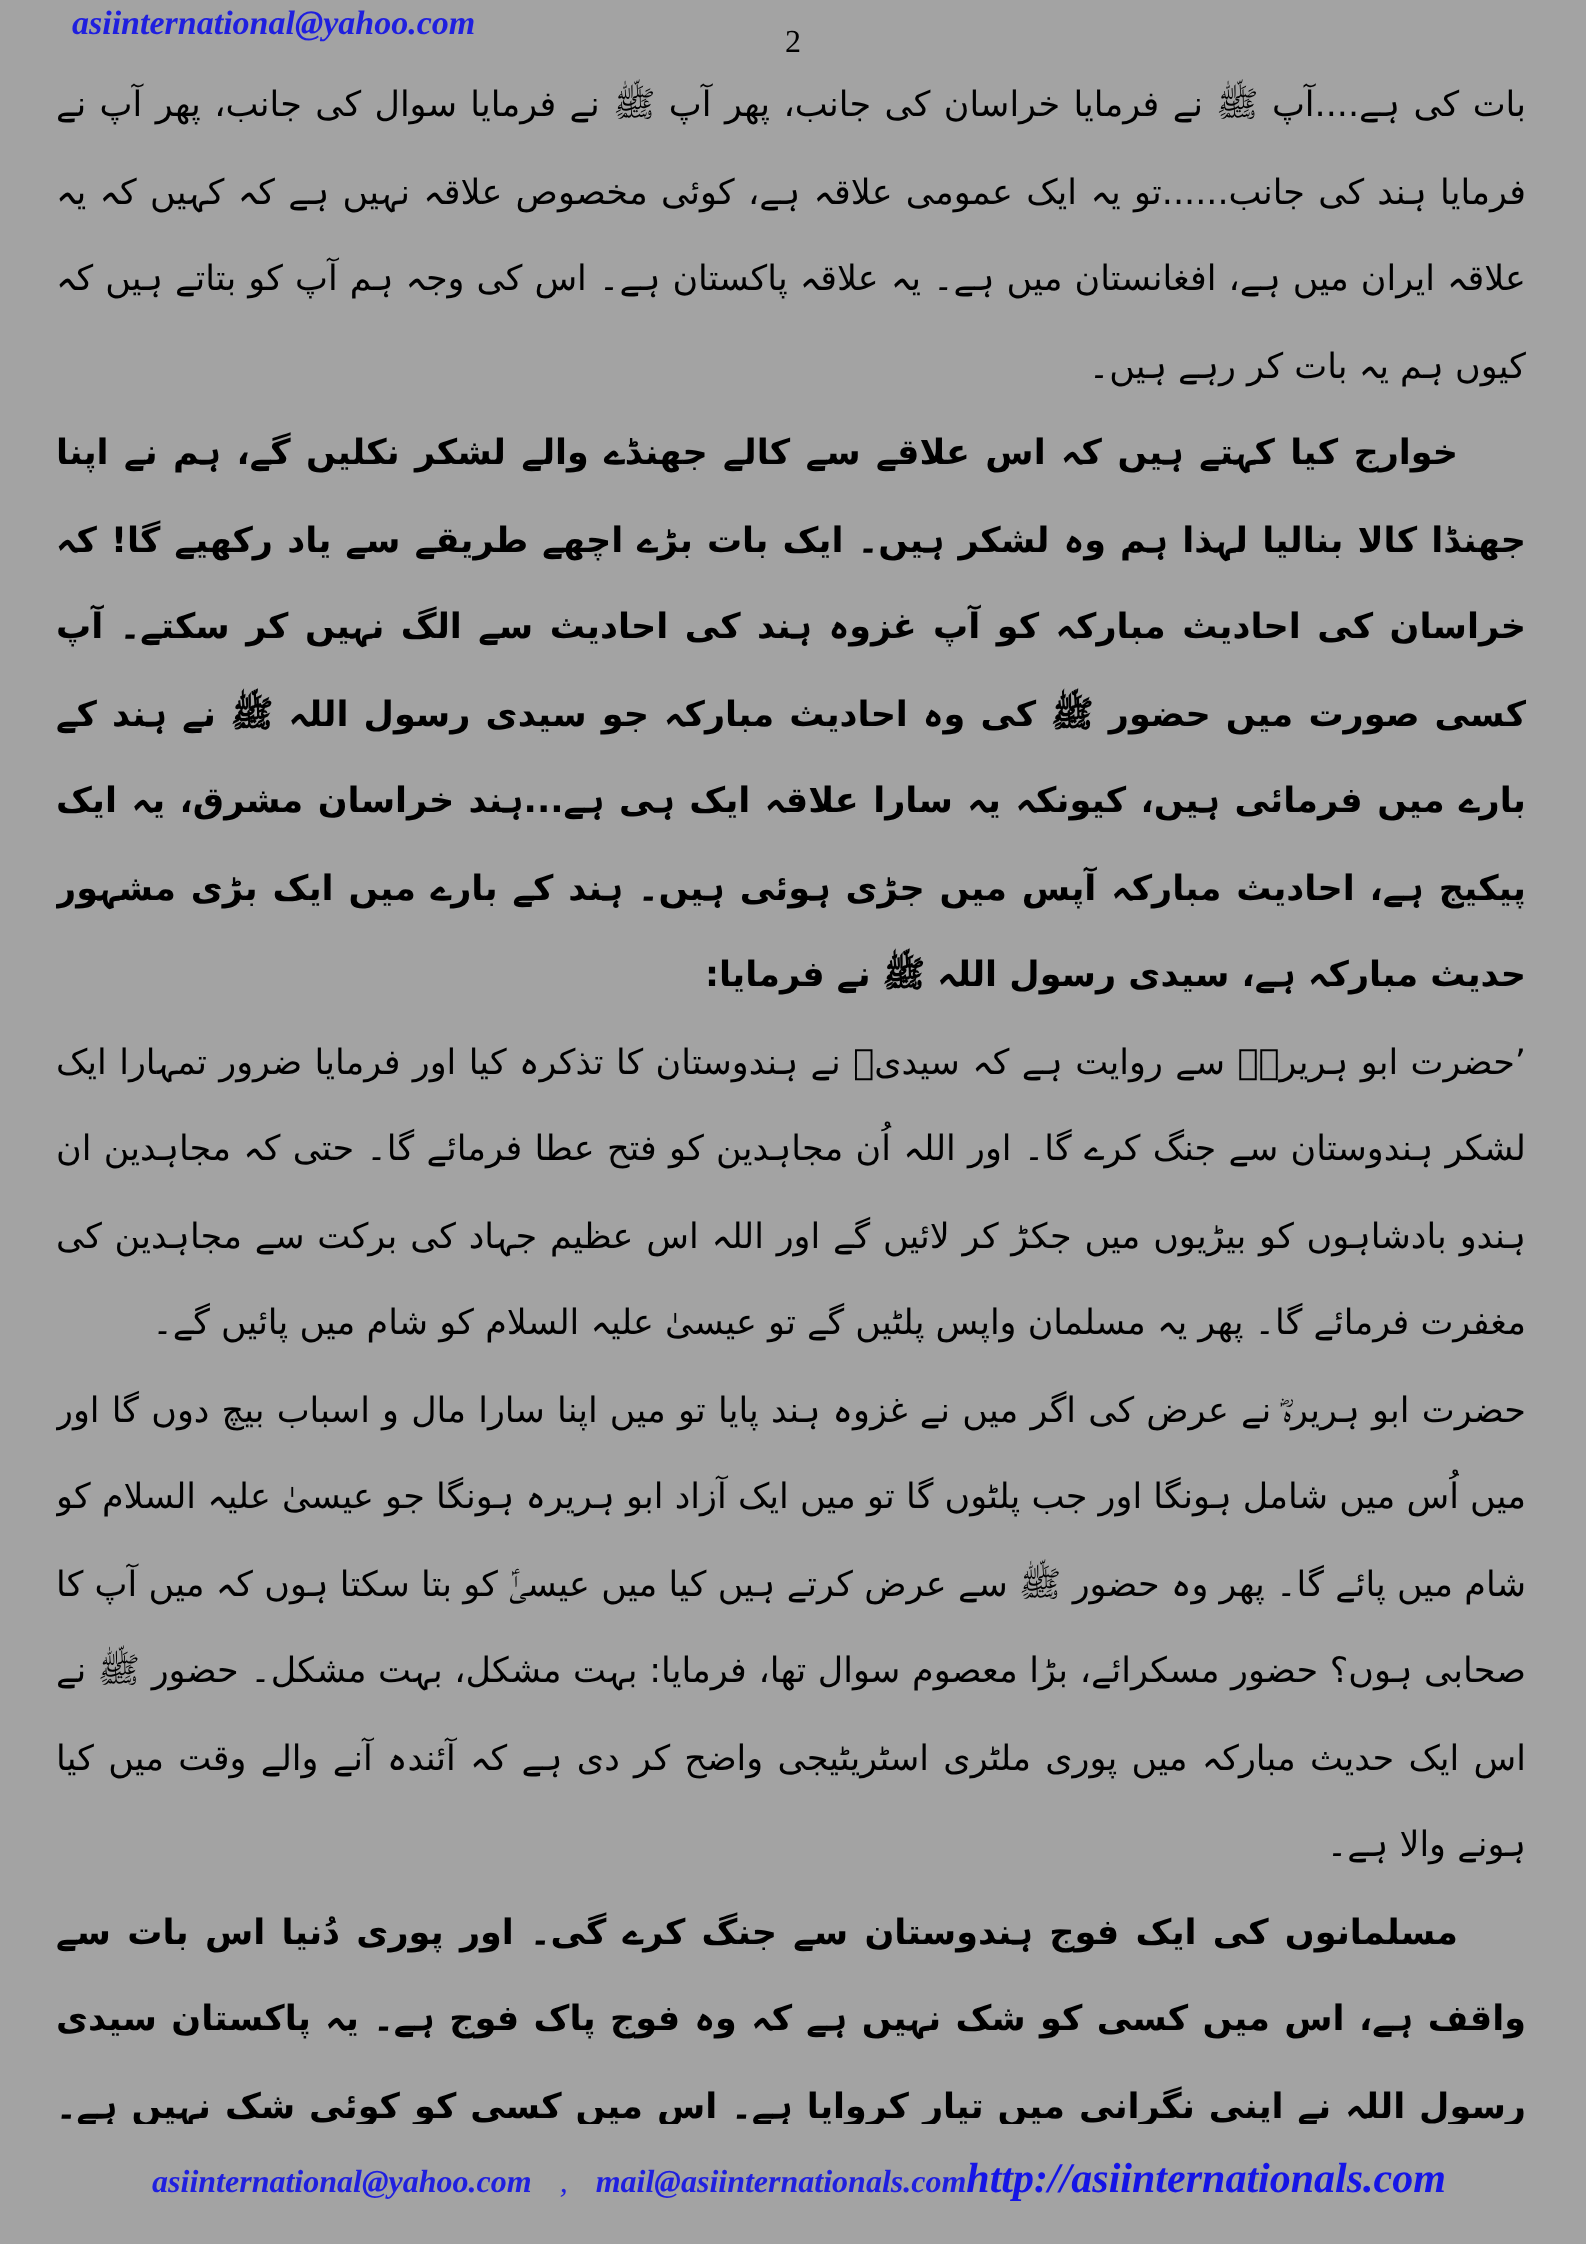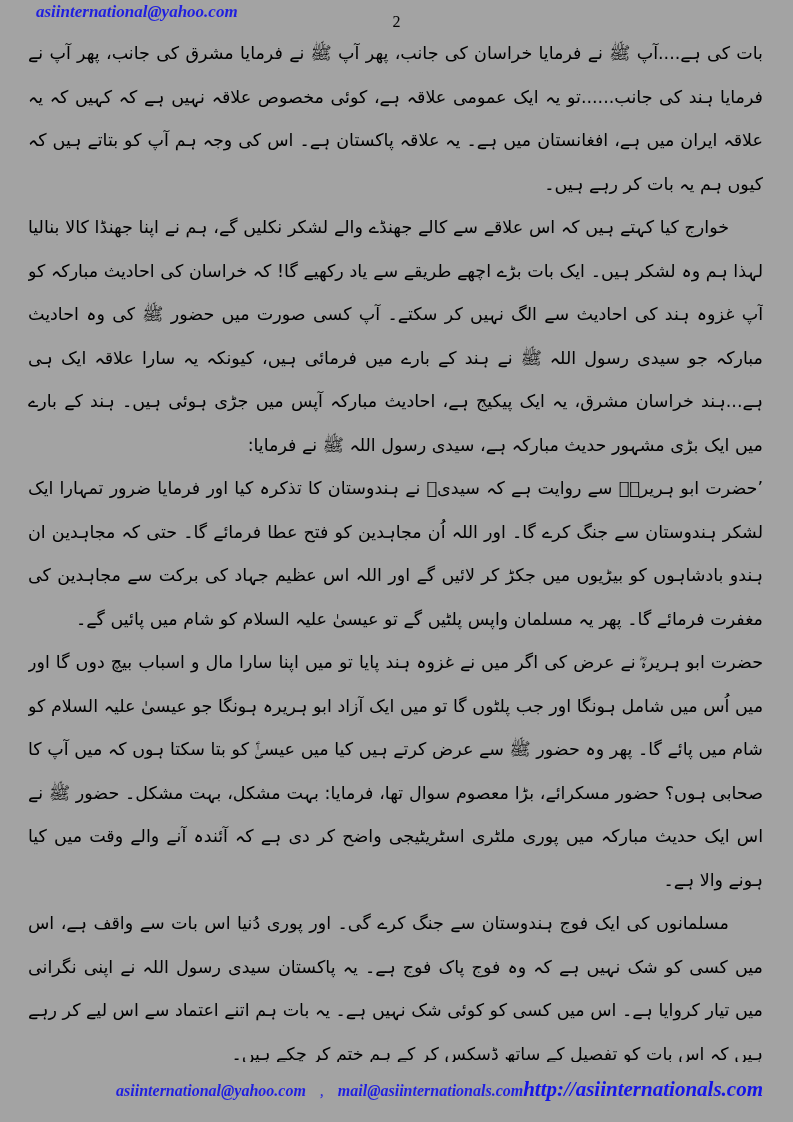--- a/index.html
+++ b/index.html
@@ -59,28 +59,29 @@
     padding: 0;
     font-family: "DejaVu Sans", sans-serif;
     font-size: 17.5px;
     line-height: 43.5px;
     color: #000000;
     text-align: justify;
     text-align-last: right;
   }
   .doc-body p.indented {
     text-indent: 34px;
+    font-weight: bold;
   }
   .page-footer {
     position: absolute;
     left: 36px;
     right: 30px;
     bottom: 20px;
     display: flex;
-    justify-content: flex-end;
+    justify-content: center;
     align-items: baseline;
   }
   .footer-left {
     font-family: "Liberation Serif", serif;
     font-style: italic;
     font-weight: bold;
     font-size: 16px;
     color: #1f1fdf;
   }
   .footer-left .sep {
@@ -105,21 +106,21 @@
 <body>
 
 <div class="page">
 
   <div class="page-header">
     <a class="header-email">asiinternational@yahoo.com</a>
     <div class="page-number">2</div>
   </div>
 
   <div class="doc-body">
-    <p>بات کی ہے....آپ ﷺ نے فرمایا خراسان کی جانب، پھر آپ ﷺ نے فرمایا مشرق کی جانب، پھر آپ نے فرمایا ہند کی جانب......تو یہ ایک عمومی علاقہ ہے،  کوئی مخصوص علاقہ نہیں ہے کہ کہیں کہ یہ علاقہ ایران میں ہے،  افغانستان میں ہے۔ یہ علاقہ پاکستان ہے۔  اس کی وجہ ہم آپ کو بتاتے ہیں کہ کیوں ہم یہ بات کر رہے ہیں۔</p>
+    <p>بات کی ہے....آپ ﷺ نے فرمایا خراسان کی جانب، پھر آپ ﷺ نے فرمایا سوال کی جانب، پھر آپ نے فرمایا ہند کی جانب......تو یہ ایک عمومی علاقہ ہے،  کوئی مخصوص علاقہ نہیں ہے کہ کہیں کہ یہ علاقہ ایران میں ہے،  افغانستان میں ہے۔ یہ علاقہ پاکستان ہے۔  اس کی وجہ ہم آپ کو بتاتے ہیں کہ کیوں ہم یہ بات کر رہے ہیں۔</p>
     <p class="indented">خوارج کیا کہتے ہیں  کہ اس علاقے سے کالے جھنڈے والے لشکر نکلیں گے،  ہم نے اپنا جھنڈا کالا بنالیا لہذا ہم وہ لشکر ہیں۔  ایک بات بڑے اچھے طریقے سے یاد رکھیے گا!  کہ خراسان کی احادیث مبارکہ کو آپ غزوہ ہند کی احادیث سے الگ نہیں کر سکتے۔  آپ کسی صورت میں حضور ﷺ کی وہ احادیث مبارکہ جو سیدی رسول اللہ ﷺ نے  ہند کے بارے میں فرمائی ہیں،  کیونکہ یہ سارا علاقہ ایک ہی ہے...ہند خراسان مشرق، یہ ایک پیکیج ہے، احادیث مبارکہ آپس میں جڑی ہوئی ہیں۔ ہند کے بارے میں ایک بڑی مشہور حدیث مبارکہ ہے، سیدی رسول اللہ ﷺ نے فرمایا:</p>
     <p>’حضرت ابو ہریرہؓ سے روایت ہے کہ سیدیؐ نے ہندوستان کا تذکرہ کیا اور فرمایا ضرور تمہارا ایک لشکر ہندوستان سے جنگ کرے گا۔  اور اللہ اُن مجاہدین کو فتح عطا فرمائے گا۔ حتی کہ مجاہدین ان ہندو بادشاہوں کو بیڑیوں میں جکڑ کر لائیں گے اور اللہ اس عظیم جہاد کی برکت سے مجاہدین کی مغفرت فرمائے گا۔ پھر یہ مسلمان واپس پلٹیں گے تو عیسیٰ علیہ السلام کو شام میں پائیں گے۔</p>
     <p>حضرت ابو ہریرہؓ نے عرض کی اگر میں نے غزوہ ہند پایا تو میں اپنا سارا مال و اسباب بیچ دوں گا  اور میں اُس میں شامل ہونگا اور جب پلٹوں گا تو میں ایک آزاد ابو ہریرہ ہونگا جو عیسیٰ علیہ السلام کو شام میں پائے گا۔ پھر وہ حضور ﷺ سے عرض کرتے ہیں کیا میں عیسیٰؑ کو بتا سکتا ہوں کہ میں آپ کا صحابی ہوں؟ حضور مسکرائے، بڑا معصوم سوال تھا، فرمایا:  بہت مشکل، بہت مشکل۔ حضور ﷺ نے اس ایک حدیث مبارکہ میں پوری ملٹری اسٹریٹیجی واضح کر دی ہے کہ آئندہ آنے والے وقت میں کیا ہونے والا ہے۔</p>
     <p class="indented">مسلمانوں کی ایک فوج ہندوستان سے جنگ کرے گی۔ اور پوری دُنیا اس بات سے واقف ہے، اس میں کسی کو شک نہیں ہے کہ وہ فوج پاک فوج ہے۔  یہ پاکستان سیدی رسول اللہ نے اپنی نگرانی میں تیار کروایا ہے۔ اس میں کسی کو کوئی شک نہیں ہے۔ یہ بات ہم اتنے اعتماد سے اس لیے کر رہے ہیں کہ اس بات کو تفصیل کے ساتھ ڈسکس کر کے ہم ختم کر چکے ہیں۔</p>
 
   </div>
 
   <div class="page-footer">
     <div class="footer-left">
       <a>asiinternational@yahoo.com</a><span class="sep">,</span><a>mail@asiinternationals.com</a>

